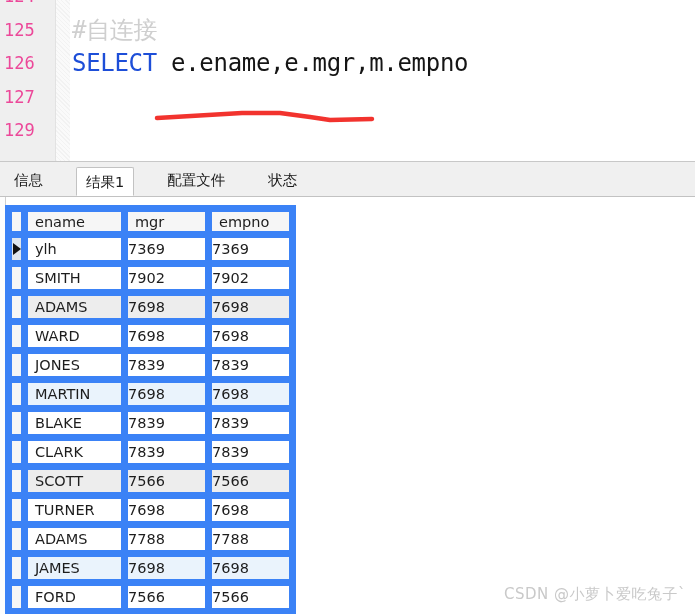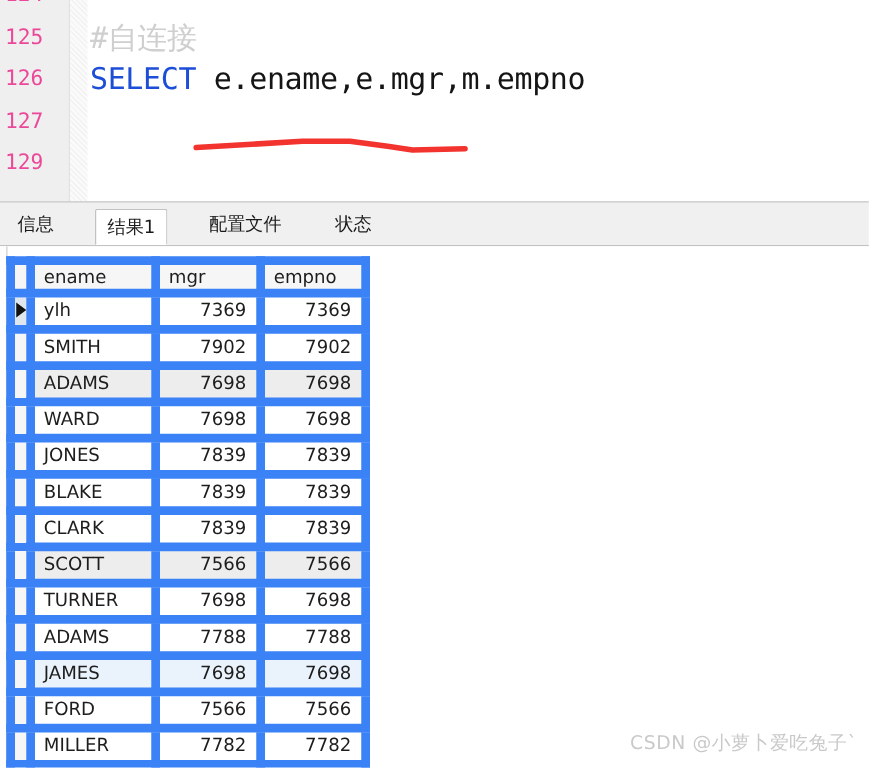--- a/index.html
+++ b/index.html
@@ -189,21 +189,21 @@
   .tri {
     display: inline-block;
     width: 0; height: 0;
     border-top: 6px solid transparent;
     border-bottom: 6px solid transparent;
     border-left: 8px solid #111111;
     vertical-align: middle;
     margin-top: -2px;
   }
   td.name { padding: 0 16px 0 7px; text-align: left; }
-  td.num  { padding: 0 8px 0 0; text-align: right; }
+  td.num  { padding: 0 8px 0 0; }
 
   tr.alt td.name, tr.alt td.num { background: #ededed; }
   tr.sel td.name, tr.sel td.num { background: #eaf3fc; }
 
   
   #watermark {
     position: absolute;
     right: 9px;
     bottom: 10px;
     font-family: "DejaVu Sans", sans-serif;
@@ -283,20 +283,26 @@
           <td class="name">WARD</td>
           <td class="num">7698</td>
           <td class="num">7698</td>
         </tr>
         <tr>
           <td class="ind"></td>
           <td class="name">JONES</td>
           <td class="num">7839</td>
           <td class="num">7839</td>
         </tr>
+        <tr class="sel">
+          <td class="ind"></td>
+          <td class="name">MARTIN</td>
+          <td class="num">7698</td>
+          <td class="num">7698</td>
+        </tr>
         <tr>
           <td class="ind"></td>
           <td class="name">BLAKE</td>
           <td class="num">7839</td>
           <td class="num">7839</td>
         </tr>
         <tr>
           <td class="ind"></td>
           <td class="name">CLARK</td>
           <td class="num">7839</td>

